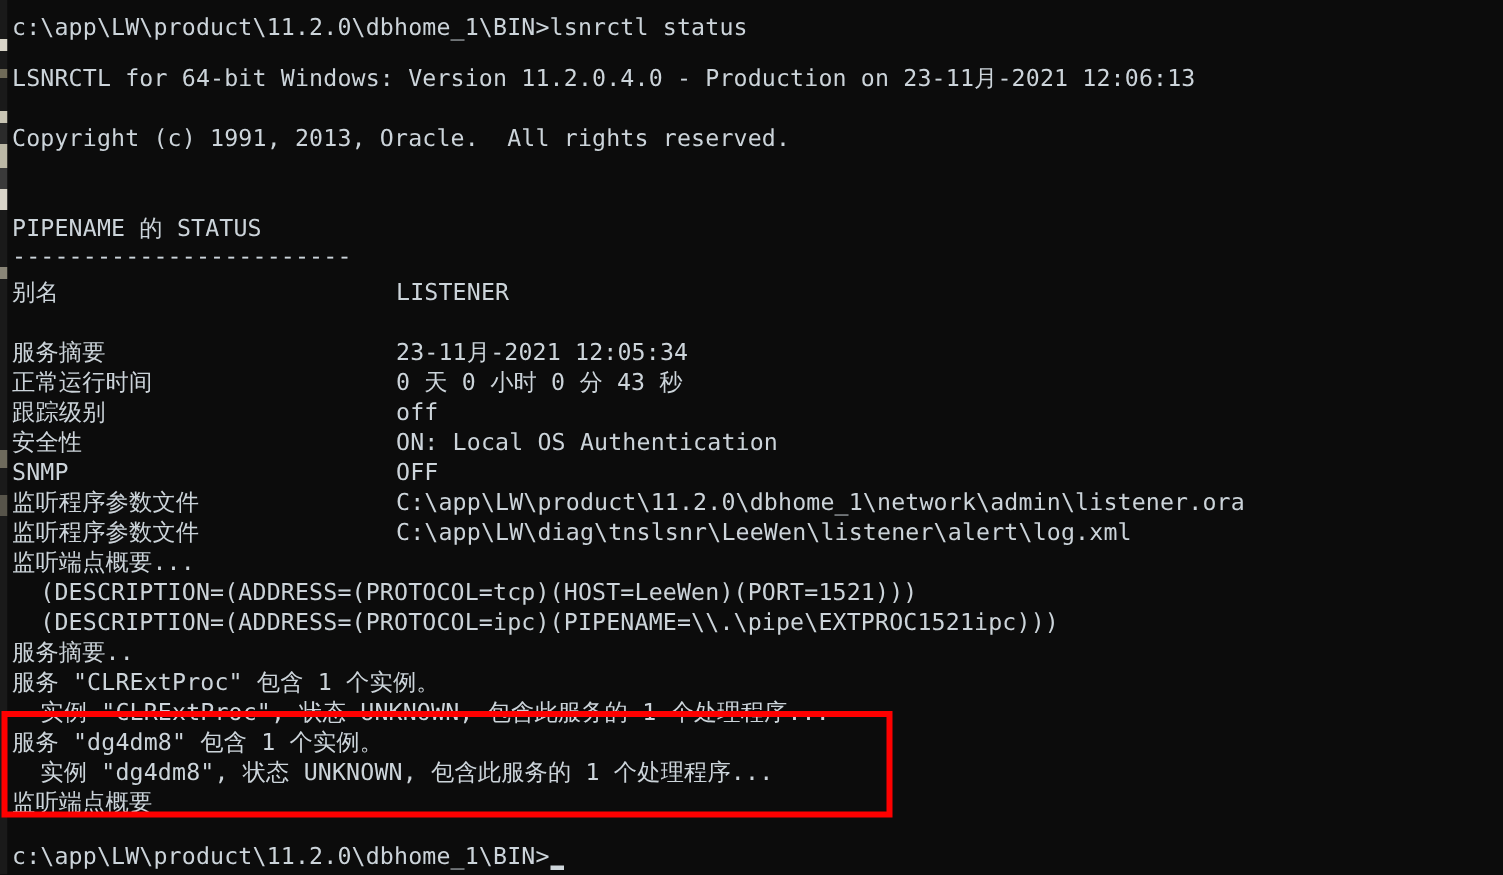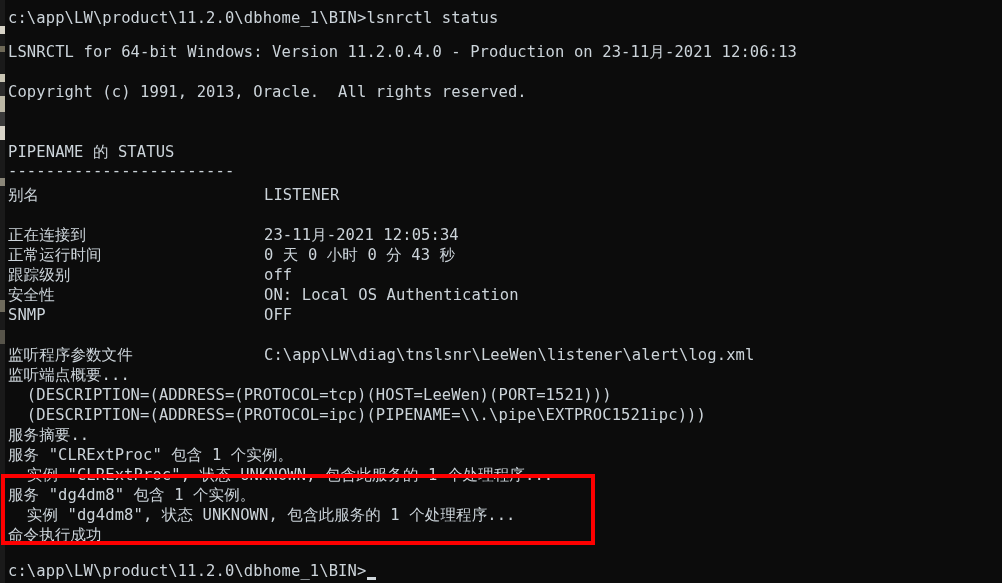--- a/index.html
+++ b/index.html
@@ -130,43 +130,44 @@
     <div class="line" style="top:82px;">Copyright (c) 1991, 2013, Oracle.  All rights reserved.</div>
 
 
     <div class="line" style="top:142px;">PIPENAME 的 STATUS</div>
 
     <div class="line" style="top:161px;">------------------------</div>
 
     <div class="line" style="top:185px;"><span class="lbl">别名</span><span>LISTENER</span></div>
 
 
-    <div class="line" style="top:225px;"><span class="lbl">正在连接到</span><span>23-11月-2021 12:05:34</span></div>
+    <div class="line" style="top:225px;"><span class="lbl">服务摘要</span><span>23-11月-2021 12:05:34</span></div>
 
     <div class="line" style="top:245px;"><span class="lbl">正常运行时间</span><span>0 天 0 小时 0 分 43 秒</span></div>
 
     <div class="line" style="top:265px;"><span class="lbl">跟踪级别</span><span>off</span></div>
 
     <div class="line" style="top:285px;"><span class="lbl">安全性</span><span>ON: Local OS Authentication</span></div>
 
     <div class="line" style="top:305px;"><span class="lbl">SNMP</span><span>OFF</span></div>
 
+    <div class="line" style="top:325px;"><span class="lbl">监听程序参数文件</span><span>C:\app\LW\product\11.2.0\dbhome_1\network\admin\listener.ora</span></div>
 
     <div class="line" style="top:345px;"><span class="lbl">监听程序参数文件</span><span>C:\app\LW\diag\tnslsnr\LeeWen\listener\alert\log.xml</span></div>
 
     <div class="line" style="top:365px;">监听端点概要...</div>
     <div class="line" style="top:385px;">  (DESCRIPTION=(ADDRESS=(PROTOCOL=tcp)(HOST=LeeWen)(PORT=1521)))</div>
     <div class="line" style="top:405px;">  (DESCRIPTION=(ADDRESS=(PROTOCOL=ipc)(PIPENAME=\\.\pipe\EXTPROC1521ipc)))</div>
 
     <div class="line" style="top:425px;">服务摘要..</div>
     <div class="line" style="top:445px;">服务 "CLRExtProc" 包含 1 个实例。</div>
     <div class="line" style="top:465px;">  实例 "CLRExtProc", 状态 UNKNOWN, 包含此服务的 1 个处理程序...</div>
     <div class="line" style="top:485px;">服务 "dg4dm8" 包含 1 个实例。</div>
     <div class="line" style="top:505px;">  实例 "dg4dm8", 状态 UNKNOWN, 包含此服务的 1 个处理程序...</div>
-    <div class="line" style="top:525px;">命令执行成功</div>
+    <div class="line" style="top:525px;">监听端点概要</div>
 
     <div class="line" style="top:561px;"><span>c:\app\LW\product\11.2.0\dbhome_1\BIN&gt;</span><span id="cursor-block"></span></div>
 
   </div>
 
   <div id="annotation-rect"></div>
 
 </div>
 
 </body></html>

